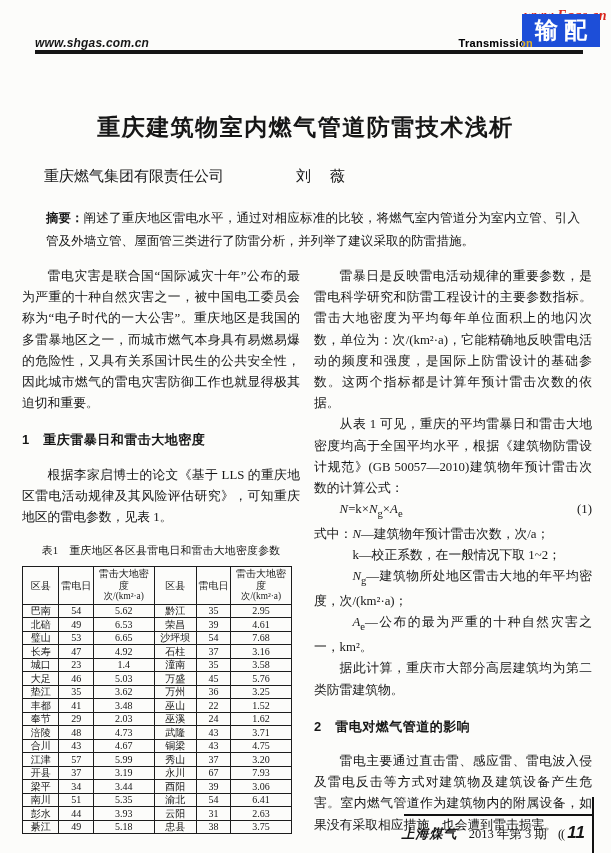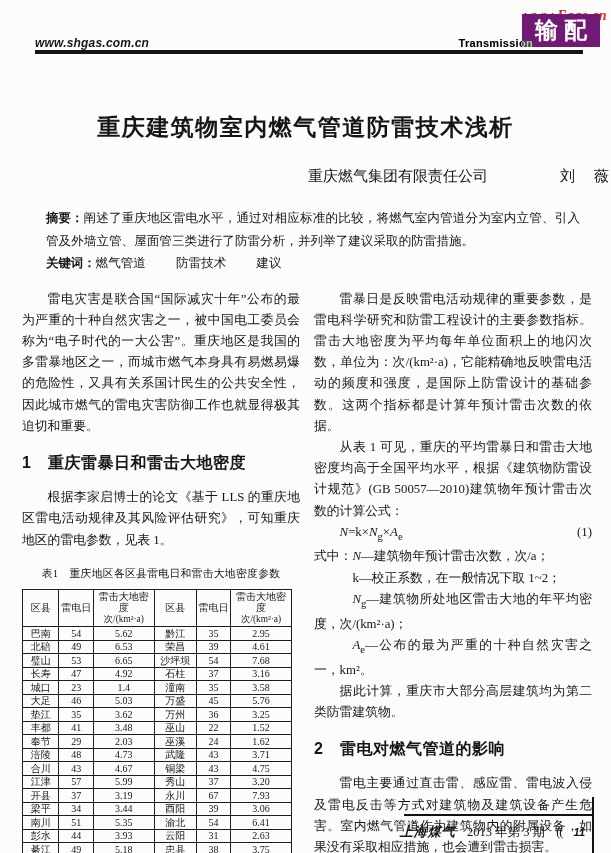--- a/index.html
+++ b/index.html
@@ -16,21 +16,21 @@
   
   .header { position: relative; height: 62px; }
   .brand-url {
     position: absolute; top: 8px; right: 4px;
     color: #d9251d; font-style: italic; font-weight: 700;
     font-size: 14px; letter-spacing: 0.5px;
     font-family: "Liberation Serif", serif;
   }
   .logo-box {
     position: absolute; top: 14px; right: 11px;
-    width: 78px; height: 33px; background: #701a75;
+    width: 78px; height: 33px; background: #1d4ed8;
     display: flex; align-items: center; justify-content: center;
   }
   .logo-box span {
     color: #fff; font-weight: 700; font-size: 23px; letter-spacing: 6px;
     font-family: "Liberation Sans", sans-serif; text-indent: 6px;
   }
   .logo-subtitle {
     position: absolute; top: 37px; right: 78px;
     font-family: "Liberation Sans", sans-serif;
     font-weight: 700; font-size: 11px;
@@ -47,21 +47,21 @@
     position: absolute; top: 50px; left: 35px; width: 548px; height: 4px;
     background: #151515;
   }
 
   
   .title {
     margin-top: 50px; text-align: center;
     font-family: "Liberation Sans", "DejaVu Sans", sans-serif;
     font-weight: 700; font-size: 23px; letter-spacing: 1.5px;
   }
-  .byline { margin-top: 24px; text-align: right; font-size: 15px; padding-left: 44px; }
+  .byline { margin-top: 24px; text-align: left; font-size: 15px; padding-left: 44px; }
   .byline .author { margin-left: 72px; letter-spacing: 2px; }
 
   
   .abstract-block {
     margin: 21px 30px 0 46px; width: 534px;
     font-size: 12.6px; line-height: 22.5px; text-align: justify;
   }
   .abstract-block b, .kw-line b {
     font-family: "Liberation Sans", sans-serif; font-size: 12.4px;
   }
@@ -69,21 +69,21 @@
   .kw-item { margin-right: 30px; }
 
   
   .columns {
     display: flex; gap: 14px; margin: 14px 19px 0 22px;
   }
   .col { width: 278px; font-size: 12.8px; line-height: 21.2px; text-align: justify; }
   .col p.indent { text-indent: 2em; }
   .sec-heading {
     font-family: "Liberation Sans", "DejaVu Sans", sans-serif;
-    font-weight: 700; font-size: 16px; text-align: left;
+    font-weight: 700; font-size: 13px; text-align: left;
     margin: 15px 0 14px 0; letter-spacing: 0.5px;
   }
 
   
   .tbl-title {
     margin-top: 12px; font-size: 10.8px; text-align: center; letter-spacing: 0.3px;
   }
   table.data {
     margin-top: 5px; width: 270px; border-collapse: collapse;
     font-size: 10px; line-height: 11.5px;
@@ -106,21 +106,21 @@
   .footer-text {
     position: absolute; top: 823px; left: 0; width: 585px;
     text-align: right; font-size: 12.5px; white-space: nowrap;
   }
   .footer-text .journal {
     font-weight: 700; font-style: italic; font-size: 13px; letter-spacing: 1px; text-align: right;
   }
   .footer-text .issue { margin-left: 8px; }
   .footer-text .sep { margin-left: 8px; letter-spacing: -1px; }
   .footer-text .pageno {
-    font-weight: 700; font-style: italic; font-size: 11px; margin-left: 8px;
+    font-weight: 700; font-style: italic; font-size: 17px; 
     font-family: "Liberation Sans", sans-serif;
   }
 </style>
 </head>
 <body>
 
 <div class="header">
   <span class="brand-url">www.Egas.cn</span>
   <div class="logo-box">
     <span>输配</span>
@@ -130,21 +130,20 @@
   <div class="header-rule"></div>
 </div>
 
 <h1 class="title">重庆建筑物室内燃气管道防雷技术浅析</h1>
 <div class="byline">
   <span>重庆燃气集团有限责任公司</span><span class="author">刘　薇</span>
 </div>
 
 <div class="abstract-block">
   <p><b>摘要：</b><span>阐述了重庆地区雷电水平，通过对相应标准的比较，将燃气室内管道分为室内立管、引入管及外墙立管、屋面管三类进行了防雷分析，并列举了建议采取的防雷措施。</span></p>
-  <p class="kw-line"><b>关键词：</b><span class="kw-item">燃气管道</span><span class="kw-item">防雷技术</span><span class="kw-item">建议</span></p>
 </div>
 
 <div class="columns">
 
   <div class="col">
     <p class="indent">雷电灾害是联合国“国际减灾十年”公布的最为严重的十种自然灾害之一，被中国电工委员会称为“电子时代的一大公害”。重庆地区是我国的多雷暴地区之一，而城市燃气本身具有易燃易爆的危险性，又具有关系国计民生的公共安全性，因此城市燃气的雷电灾害防御工作也就显得极其迫切和重要。</p>
     <h2 class="sec-heading">1　重庆雷暴日和雷击大地密度</h2>
     <p class="indent">根据李家启博士的论文《基于 LLS 的重庆地区雷电活动规律及其风险评估研究》，可知重庆地区的雷电参数，见表 1。</p>
 
     <div class="tbl-title">表1　重庆地区各区县雷电日和雷击大地密度参数</div>

